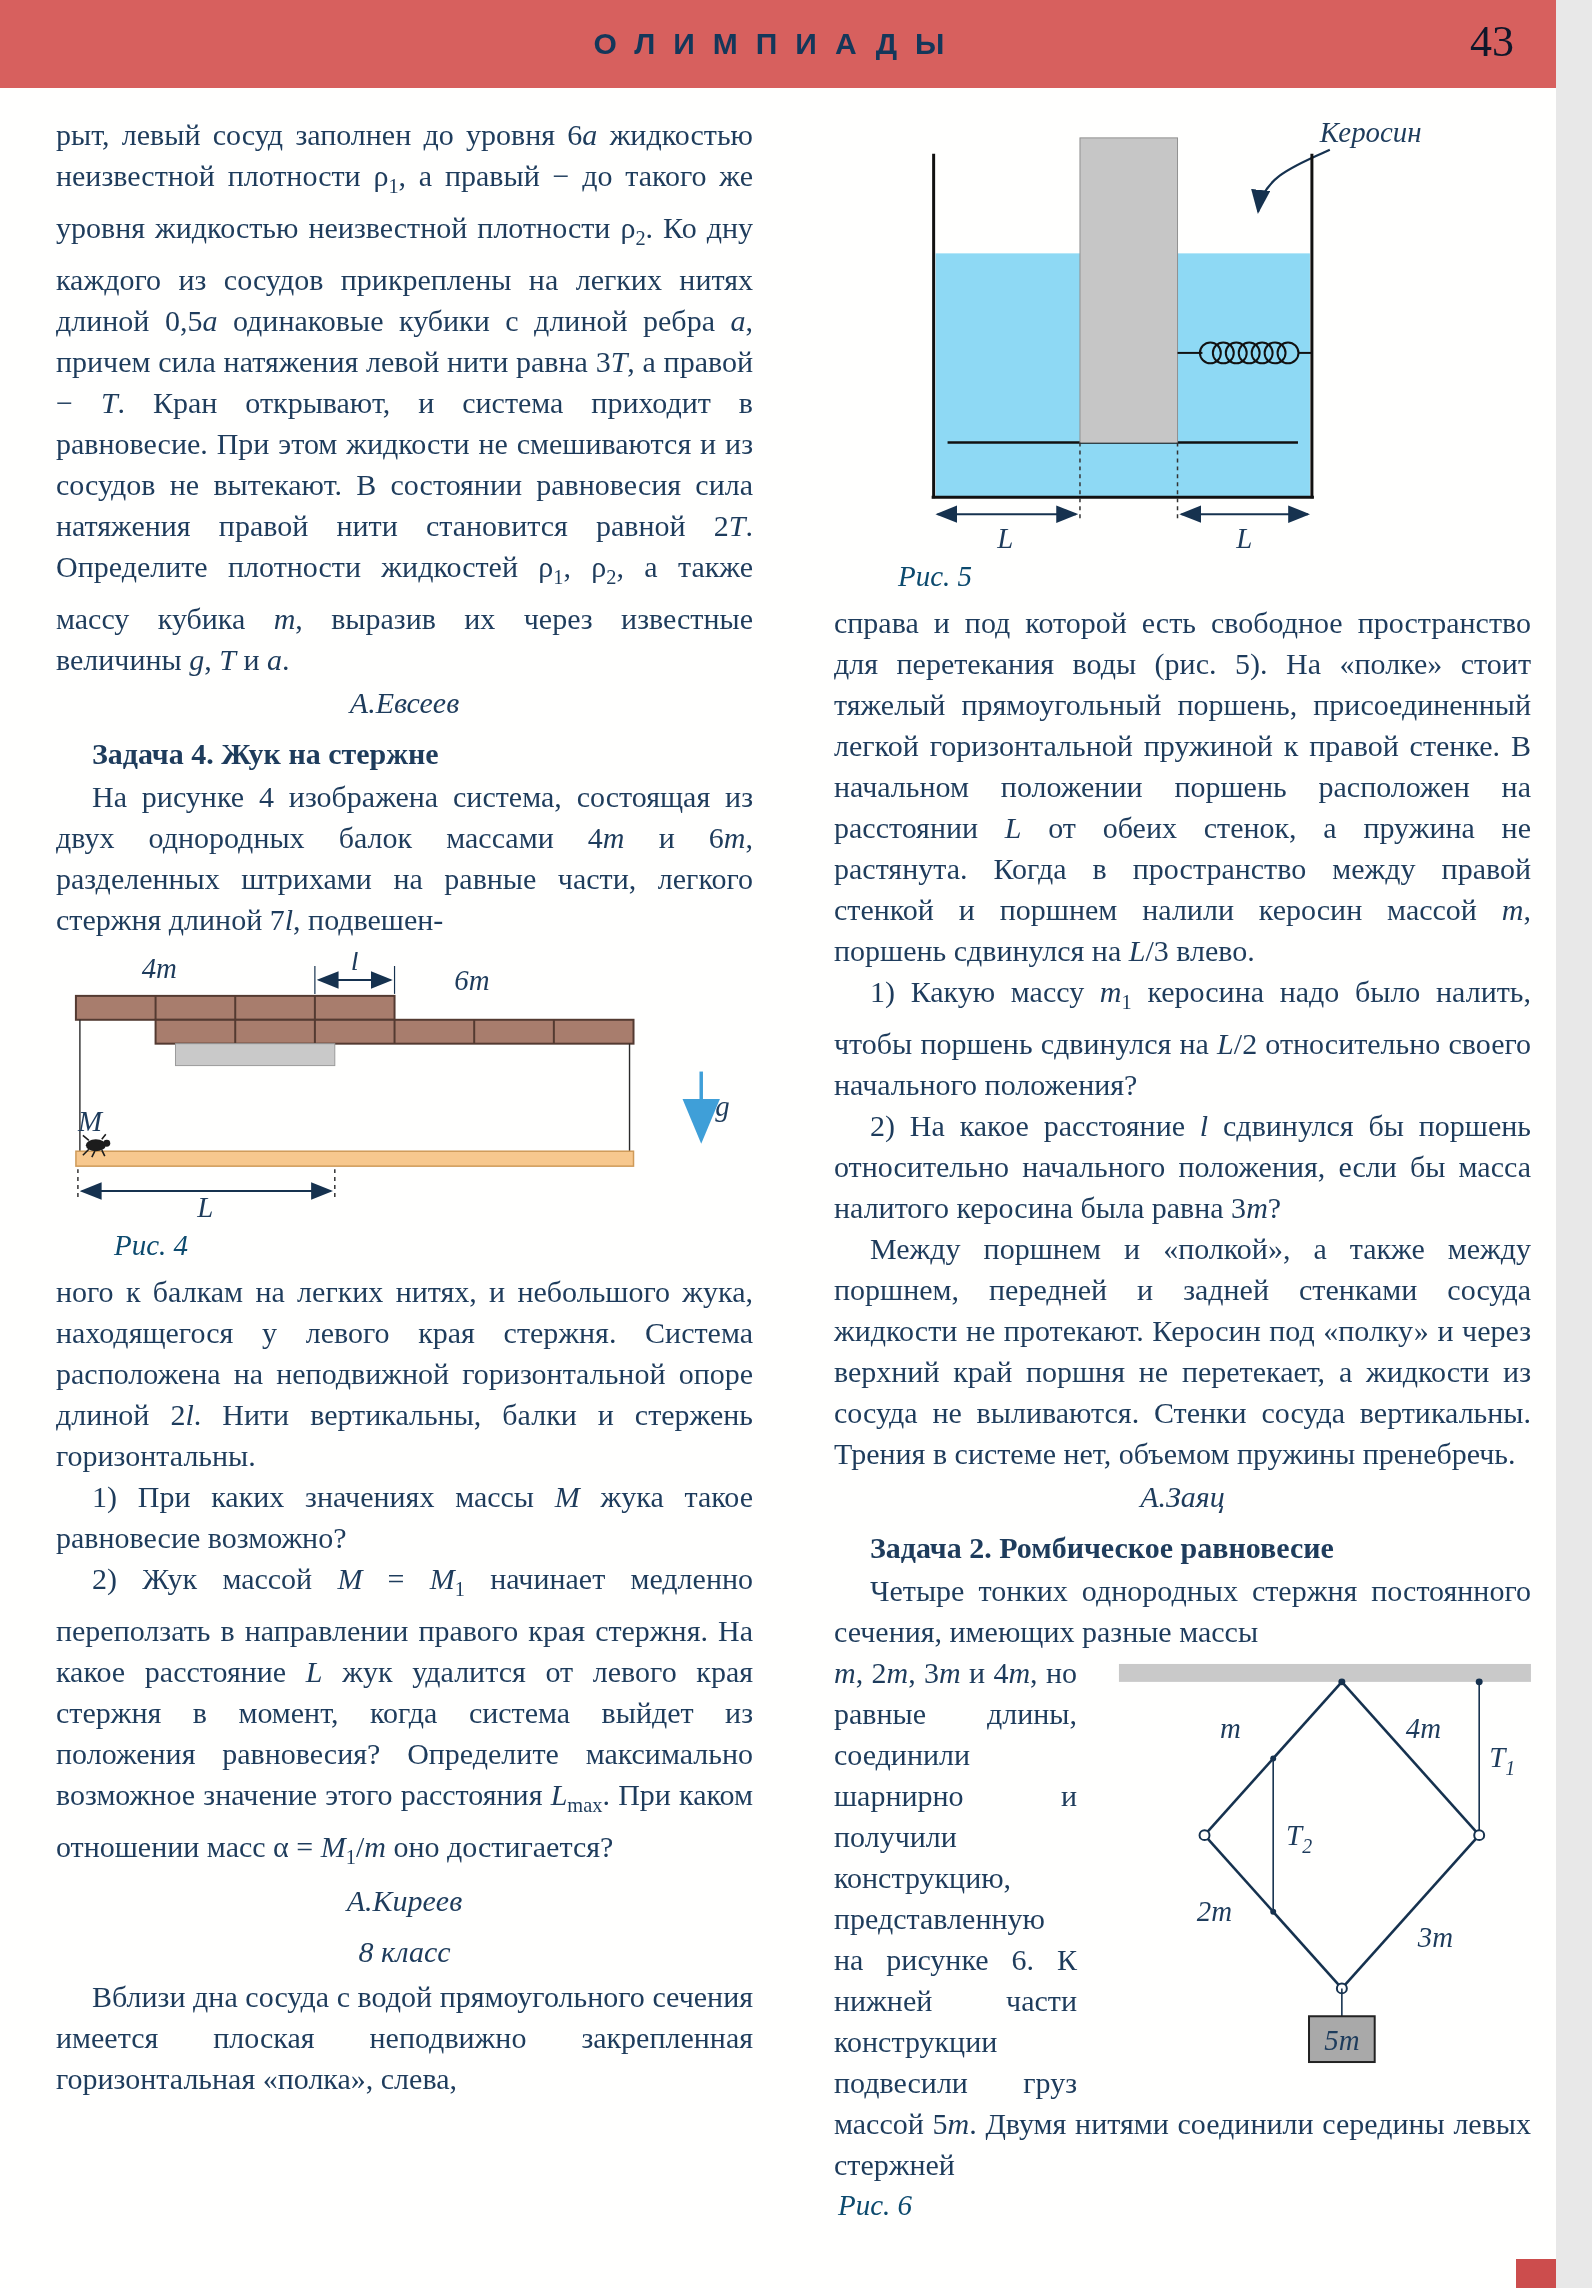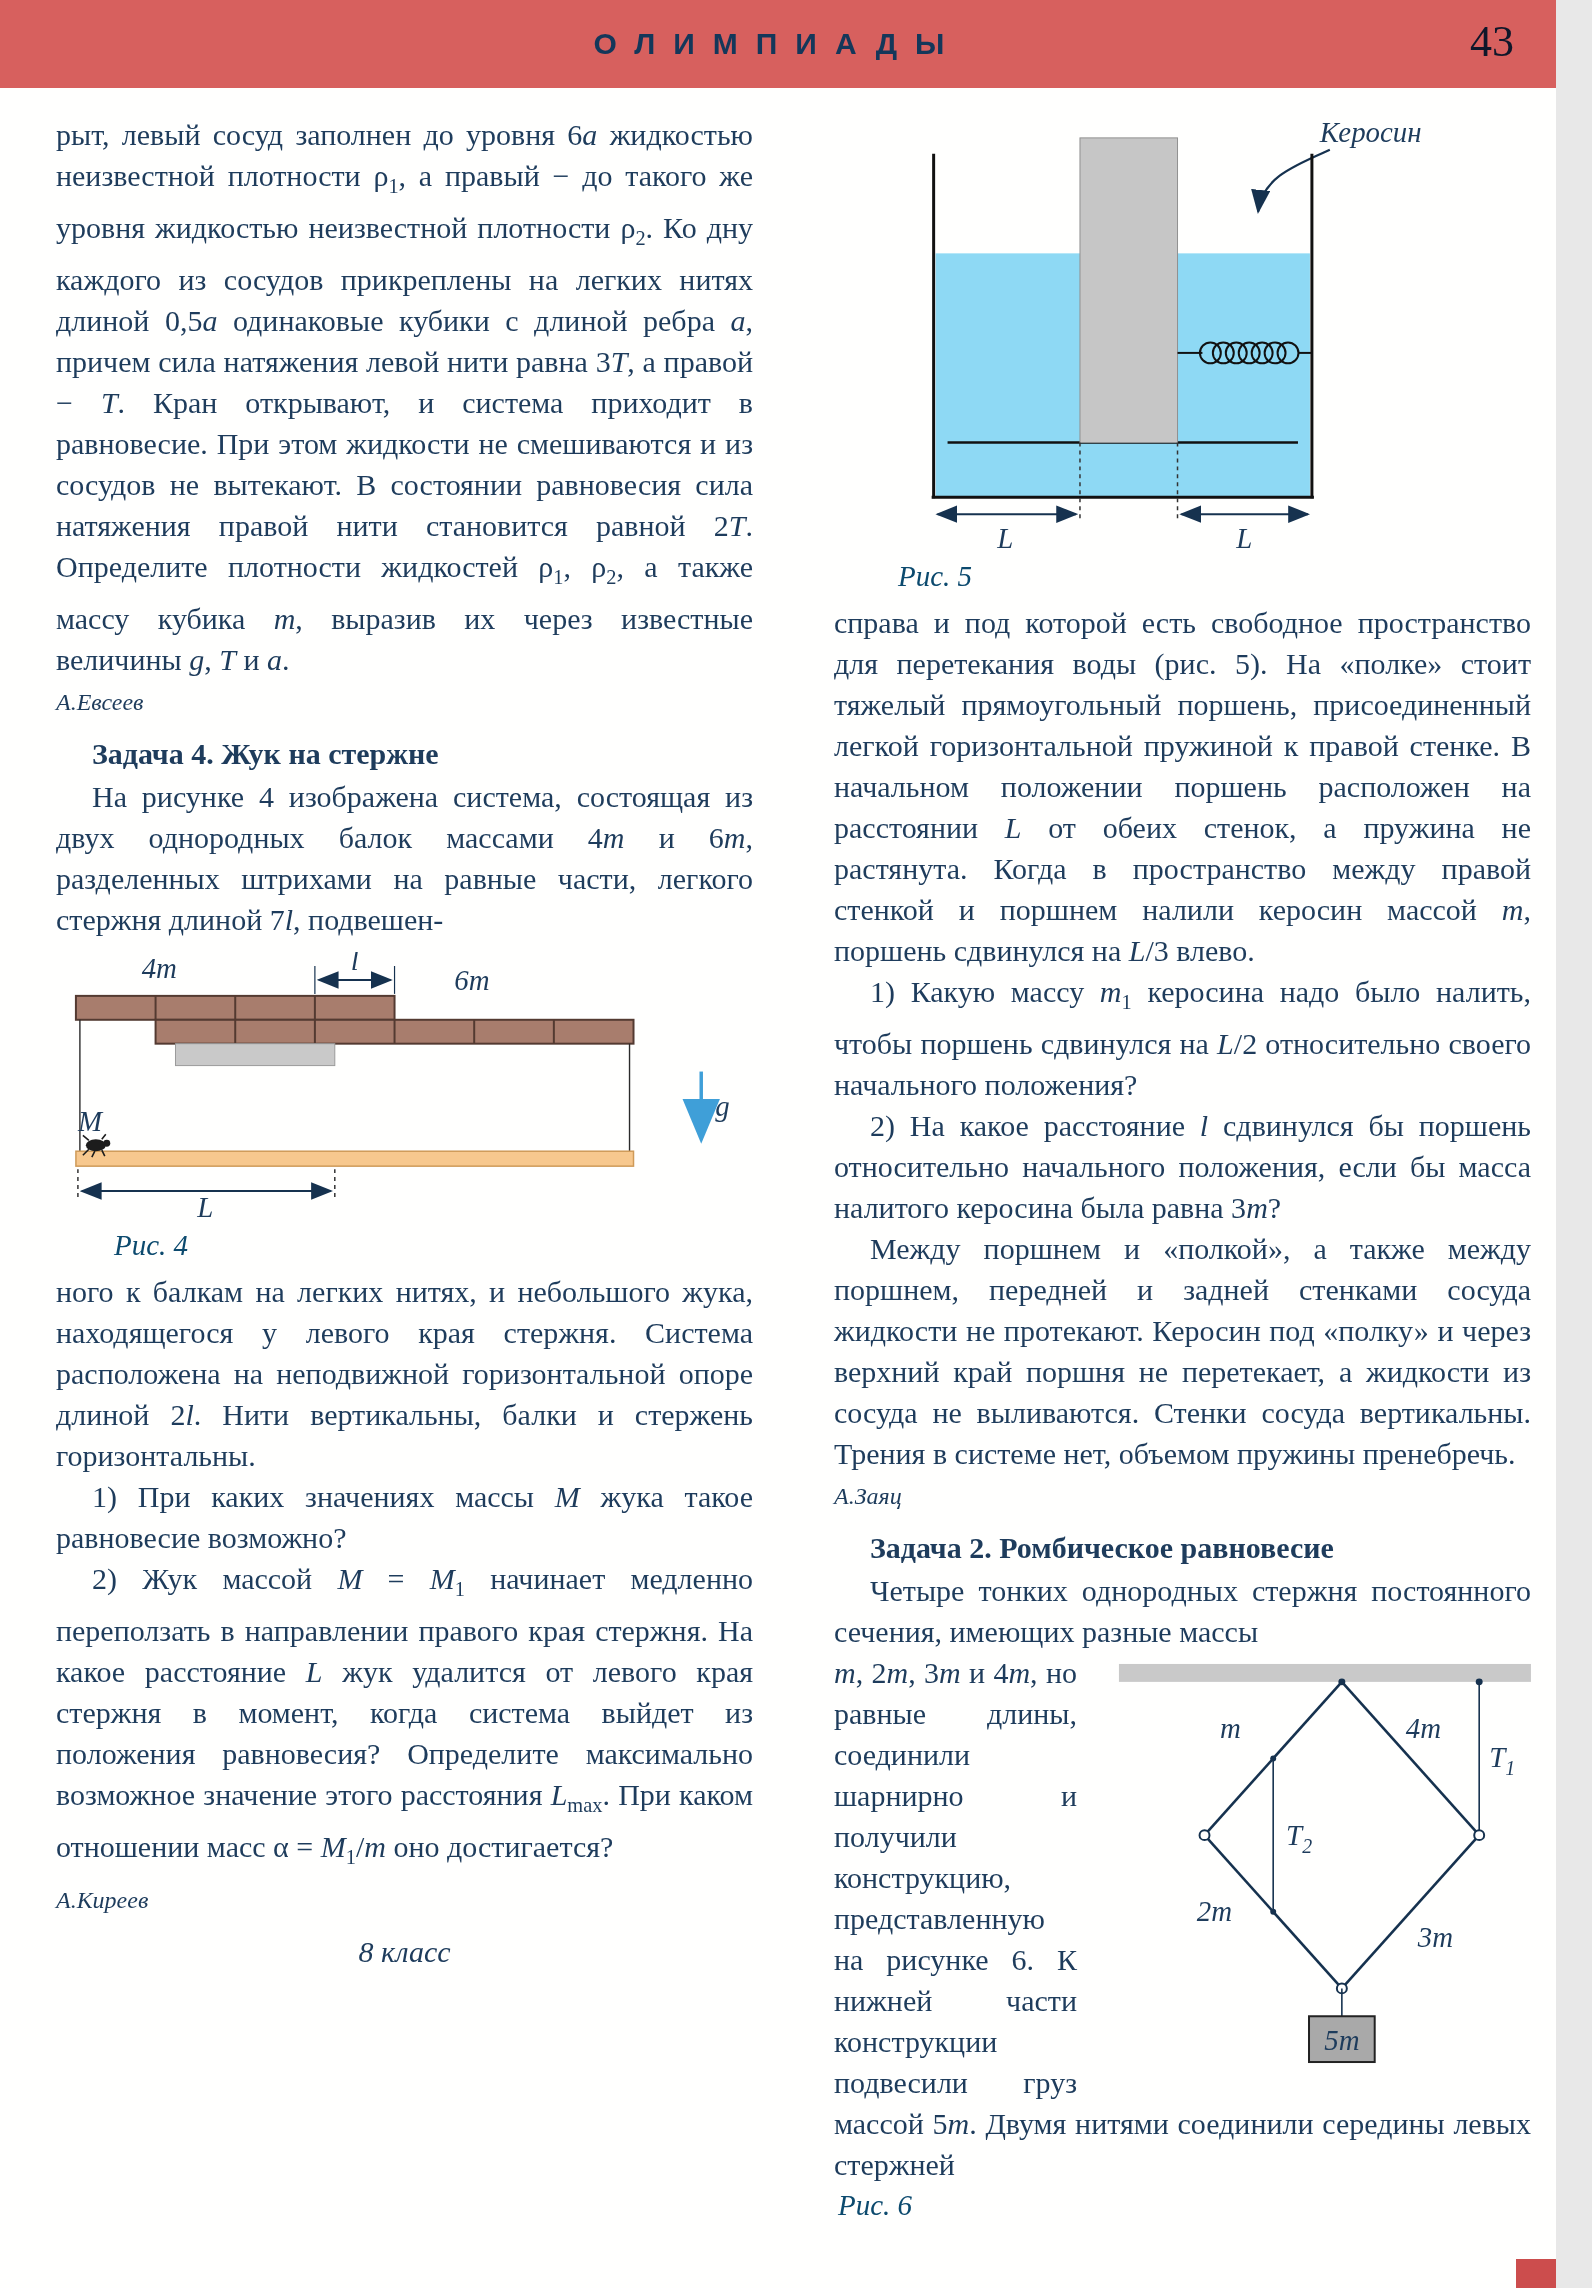--- a/index.html
+++ b/index.html
@@ -10,21 +10,21 @@
   .header-title{font-family:"Liberation Sans",sans-serif;font-weight:bold;font-size:30px;
         letter-spacing:18px;color:#14375a;}
   .page-num{position:absolute;right:42px;top:16px;color:#0f172a;font-size:44px;font-family:"Liberation Serif",serif;}
   
   .content{display:flex;gap:81px;padding:26px 42px 0 56px;}
   .col-left{width:708px;}
   .col-right{width:702px;}
   p{margin:0;}
   .para{font-size:30px;line-height:41px;text-align:justify;}
   .indent{text-indent:36px;}
-  .author{font-size:24px;line-height:41px;font-style:italic;text-align:left;margin:2px 0 4px;}
+  .author{font-size:30px;line-height:41px;font-style:italic;text-align:center;margin:2px 0 4px;}
   .task-heading{font-size:30px;line-height:41px;font-weight:bold;text-indent:36px;margin:10px 0 2px;}
   .grade{font-size:30px;line-height:41px;font-style:italic;text-align:center;margin:10px 0 4px;}
   figure{margin:0;}
   .fig-caption{font-style:italic;font-size:29px;line-height:36px;color:#0c4a6e;}
   .fig4{margin:12px 0 4px;}
   .fig4 .fig-caption{margin:4px 0 8px 58px;}
   .fig5{margin:0 0 6px;}
   .fig5 .fig-caption{margin:2px 0 8px 64px;}
   .wrap{overflow:visible;}
   .fig6{float:right;width:438px;margin:4px 0 4px 16px;}
@@ -123,20 +123,21 @@
         <figcaption class="fig-caption">Рис. 4</figcaption>
       </figure>
 
       <p class="para">ного к балкам на легких нитях, и небольшого жука, находящегося у левого края стержня. Система расположена на неподвижной горизонтальной опоре длиной 2<i>l</i>. Нити вертикальны, балки и стержень горизонтальны.</p>
       <p class="para indent">1) При каких значениях массы <i>M</i> жука такое равновесие возможно?</p>
       <p class="para indent">2) Жук массой <i>M</i> = <i>M</i><sub>1</sub> начинает медленно переползать в направлении правого края стержня. На какое расстояние <i>L</i> жук удалится от левого края стержня в момент, когда система выйдет из положения равновесия? Определите максимально возможное значение этого расстояния <i>L</i><sub>max</sub>. При каком отношении масс α = <i>M</i><sub>1</sub>/<i>m</i> оно достигается?</p>
       <p class="author">А.Киреев</p>
 
       <p class="grade">8 класс</p>
 
+      <p class="para indent">Вблизи дна сосуда с водой прямоугольного сечения имеется плоская неподвижно закрепленная горизонтальная «полка», слева,</p>
     </div>
 
     <div class="col-right">
 
       <figure class="fig5">
         <svg width="697" height="438" viewBox="0 0 700 440">
           <text class="svgl" x="488" y="28">Керосин</text>
           <path d="M498,36 C462,52 430,64 426,98" fill="none" stroke="#16324f" stroke-width="2.2" marker-end="url(#arE)"></path>
 
           <rect x="102" y="140" width="376" height="245" fill="#8ed9f4"></rect>

